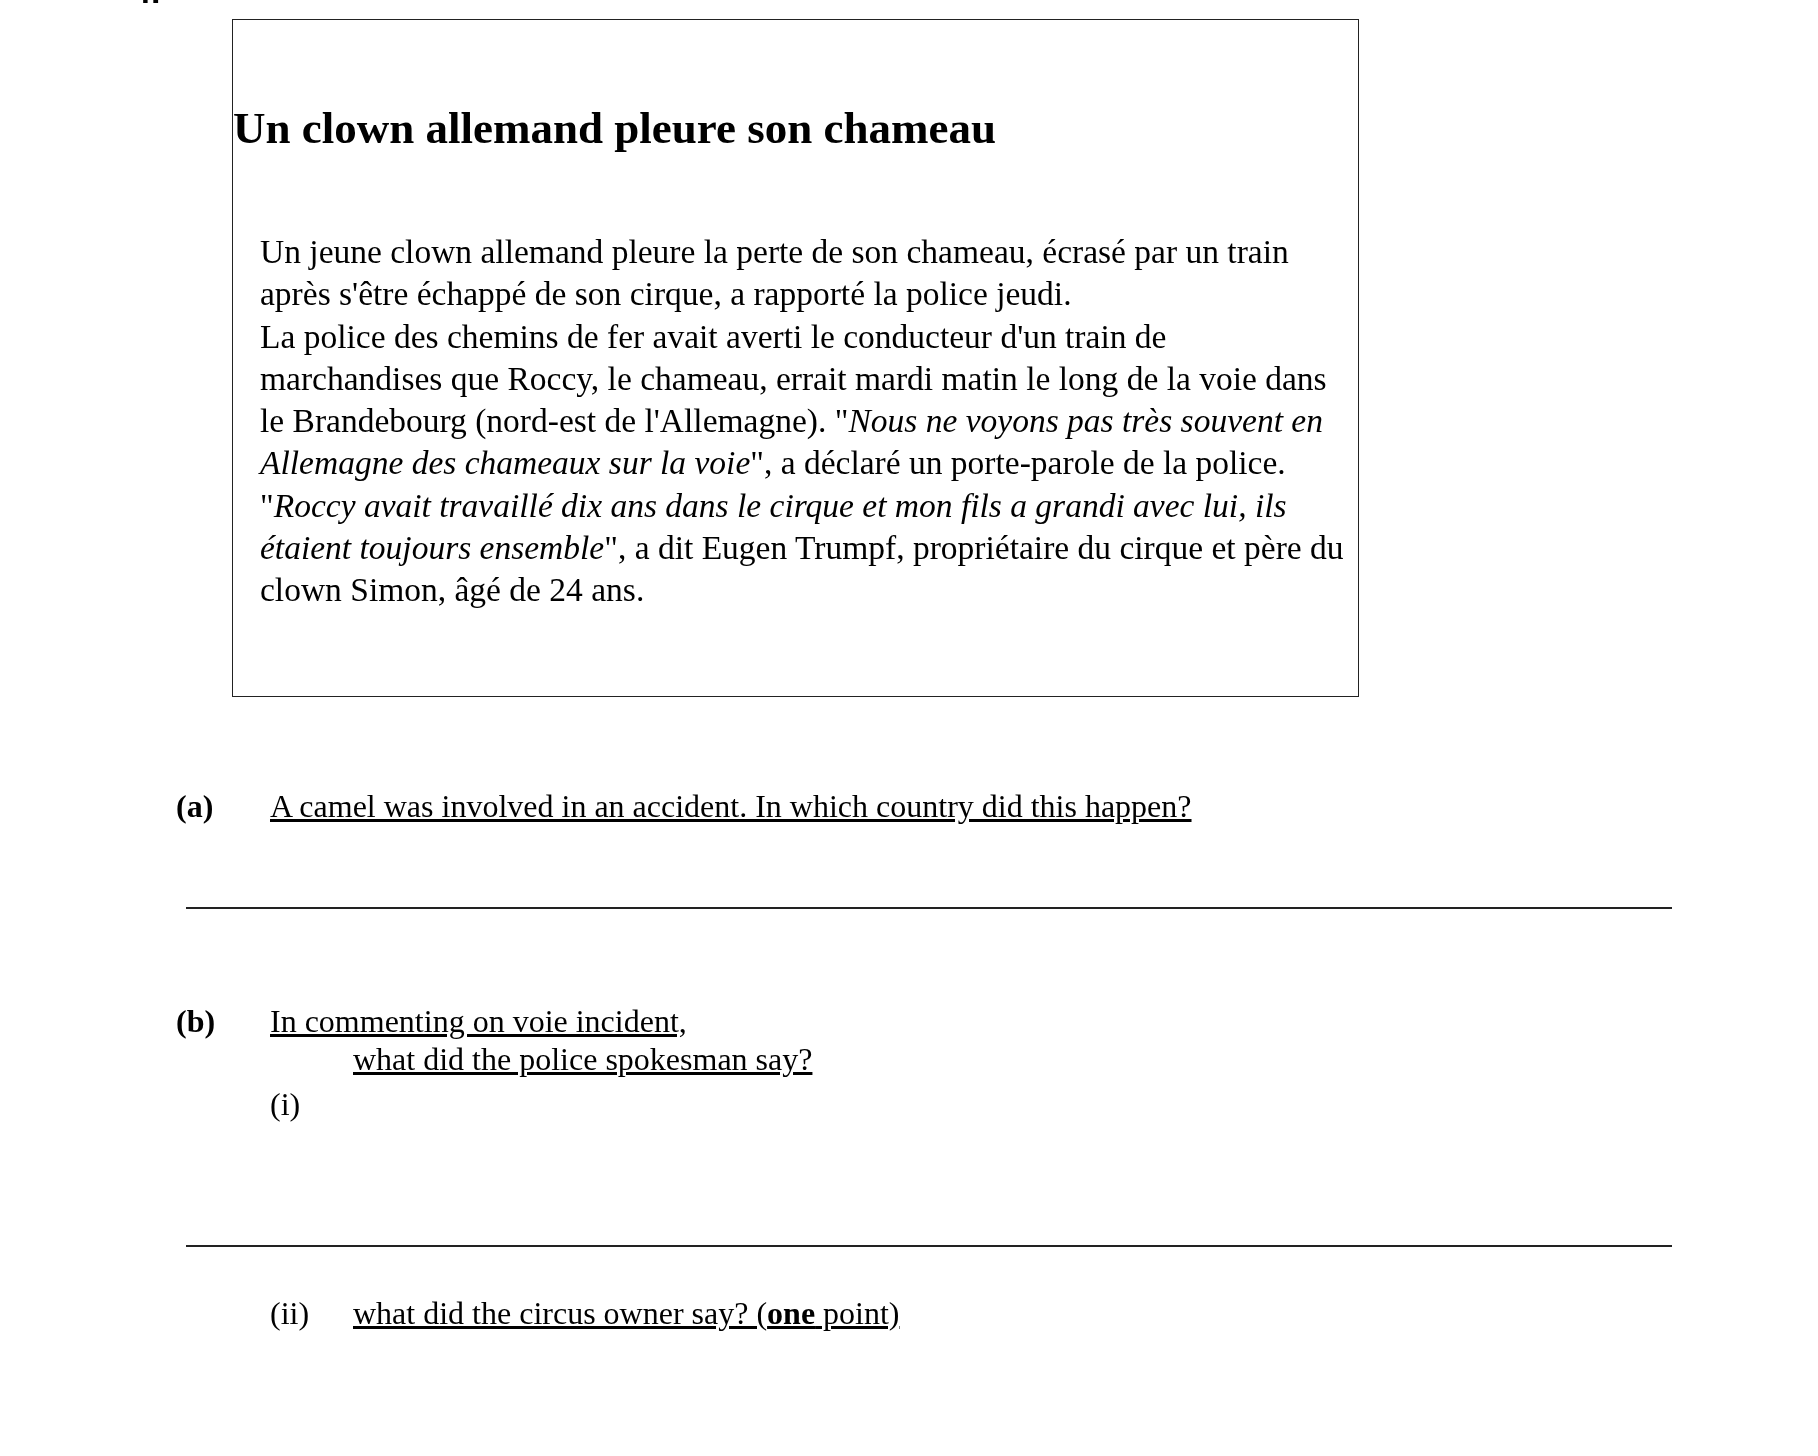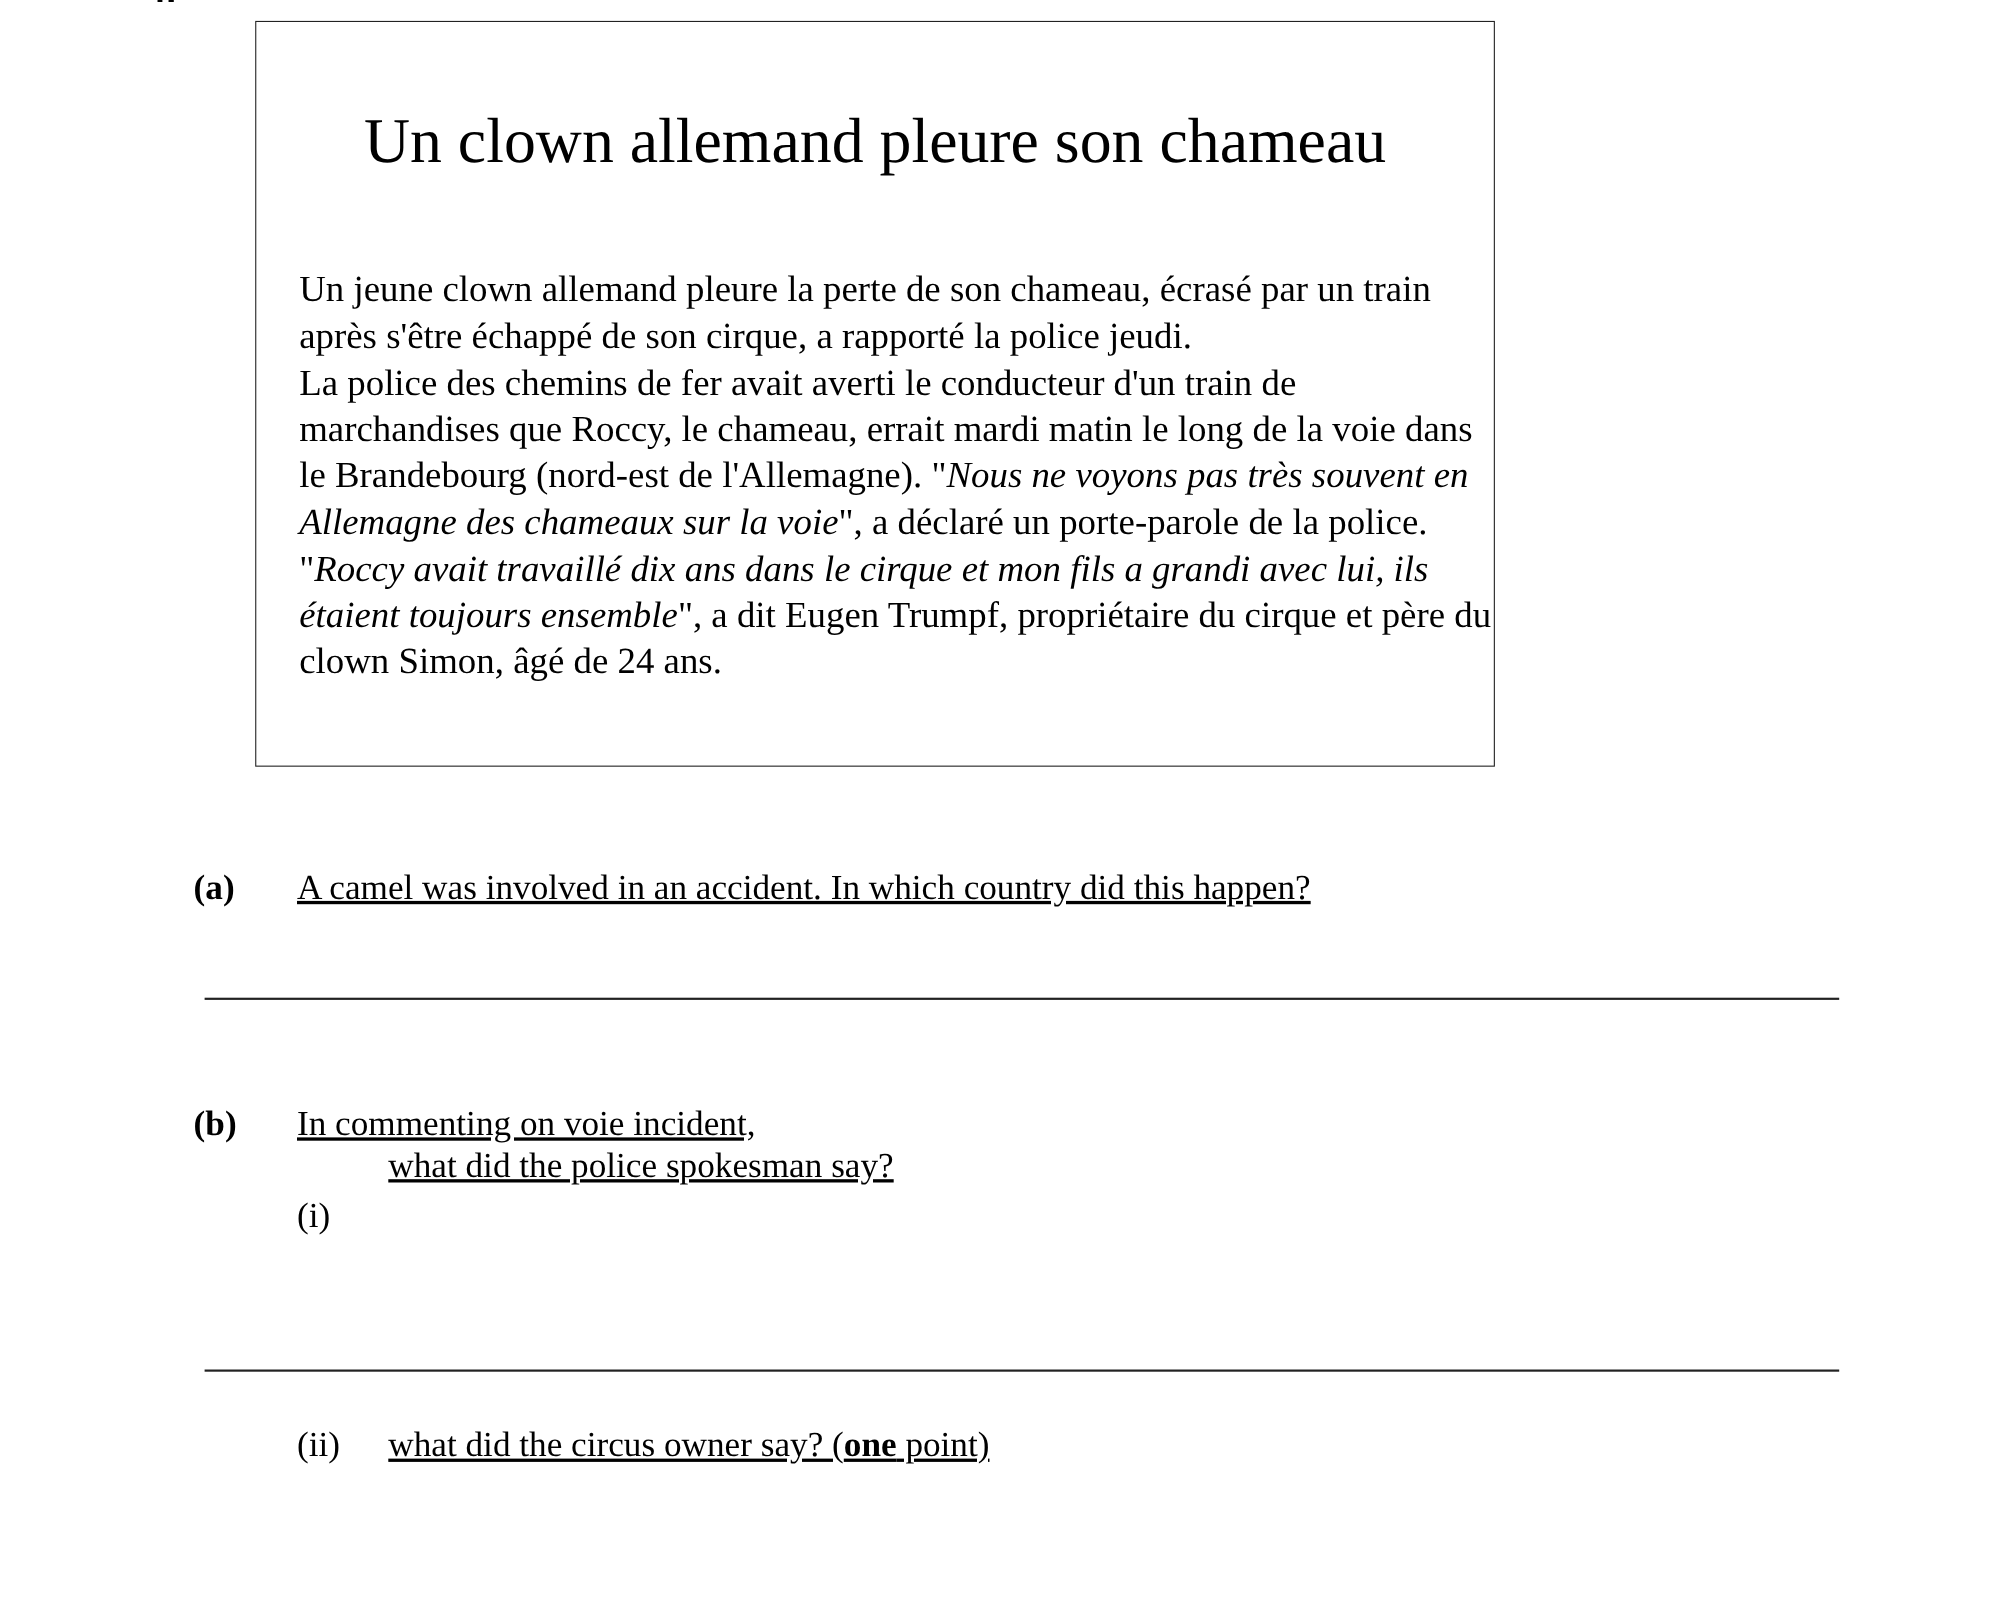--- a/index.html
+++ b/index.html
@@ -31,34 +31,33 @@
     width: 1127px;
     height: 678px;
     border: 1.5px solid #222222;
     box-sizing: border-box;
   }
   .article-title {
     position: absolute;
     left: 0;
     right: 0;
     top: 80px;
-    text-align: center;
-    font-weight: normal;
-    font-size: 58px;
+    font-weight: bold;
+    font-size: 45px;
     line-height: 56px;
     margin: 0;
   }
   .article-body {
     position: absolute;
     left: 27px;
     top: 211px;
     width: 1090px;
     font-size: 33.5px;
     line-height: 42.3px;
-    margin: 12px;
+    margin: 0;
   }
   .article-body p {
     margin: 0;
   }
   .article-body em {
     font-style: italic;
   }
   .q-label {
     position: absolute;
     font-weight: bold;

